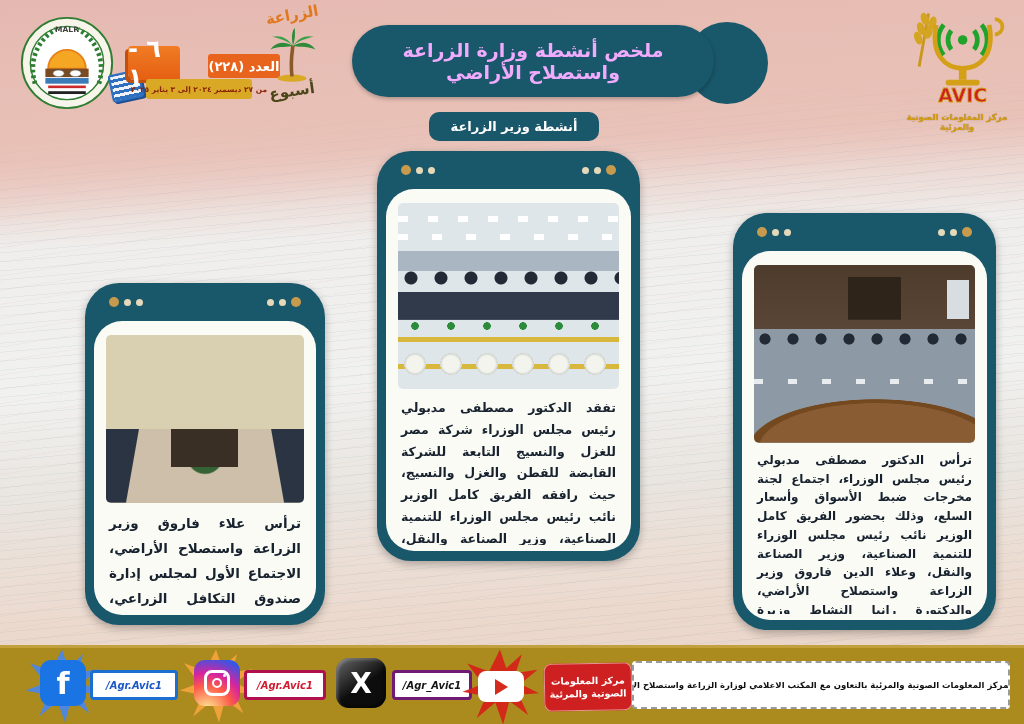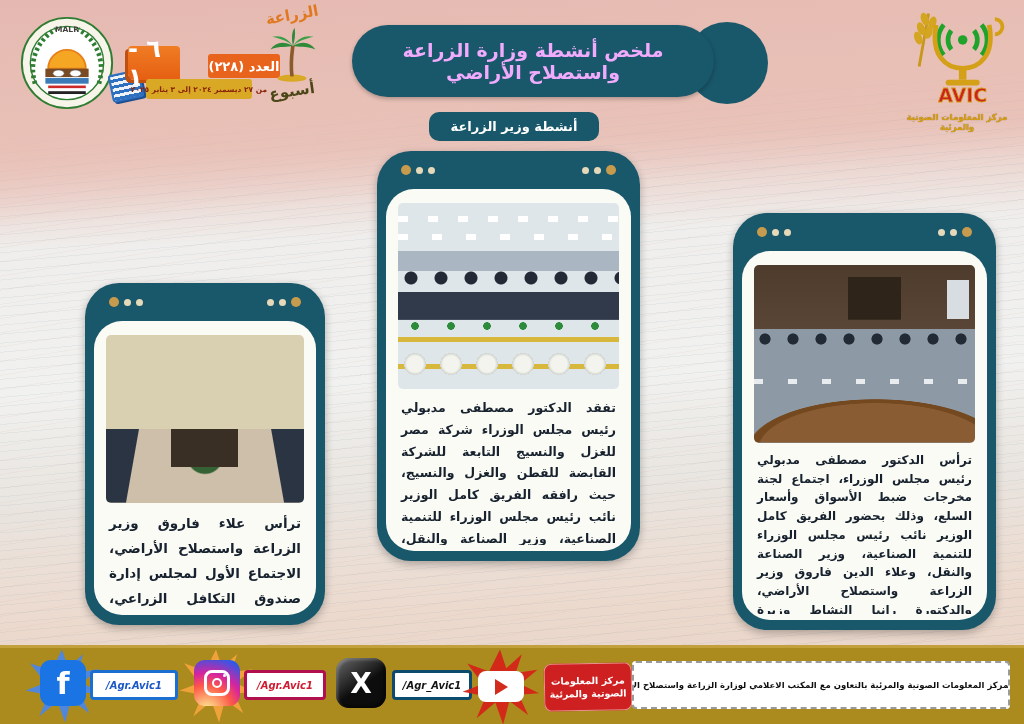--- a/index.html
+++ b/index.html
@@ -114,21 +114,21 @@
   #ig-icon { left:194px; top:12px; background:radial-gradient(circle at 28% 110%, #fdf497 0%, #fd5949 42%, #d6249f 62%, #285aeb 92%); }
   .ig-cam { width:26px; height:26px; border:3px solid #fff; border-radius:8px; position:relative; }
   .ig-lens { position:absolute; left:5px; top:5px; width:10px; height:10px; border:2.5px solid #fff; border-radius:50%; }
   .ig-dot { position:absolute; right:1px; top:1px; width:3px; height:3px; background:#fff; border-radius:50%; }
   #x-icon { left:336px; top:10px; width:50px; height:50px; background:linear-gradient(145deg,#6a6a6a,#0d0d0d 55%);
     font-size:28px; border-radius:13px; box-shadow:inset -2px -2px 4px rgba(0,0,0,.6), inset 2px 2px 3px rgba(255,255,255,.25); }
   .handle-pill { position:absolute; top:22px; height:30px; background:#fff; border-radius:4px; display:flex;
     align-items:center; justify-content:center; font-weight:bold; font-style:italic; font-size:10px; }
   #fb-handle { left:90px; width:88px; border:3px solid #1b6fd0; color:#1a57c4; }
   #ig-handle { left:244px; width:82px; border:3px solid #b0104e; color:#cf1b30; }
-  #x-handle  { left:392px; width:80px; border:3px solid #0c4a6e; color:#141414; }
+  #x-handle  { left:392px; width:80px; border:3px solid #701a75; color:#141414; }
   #yt-play { position:absolute; left:478px; top:23px; width:46px; height:31px; background:#fff; border-radius:8px;
     display:flex; align-items:center; justify-content:center; }
   .yt-tri { width:0; height:0; border-left:13px solid #d42b1f; border-top:8px solid rgba(0,0,0,0); border-bottom:8px solid rgba(0,0,0,0); }
   #yt-label { position:absolute; left:544px; top:15px; width:88px; height:48px; background:#ce2020; border-radius:8px;
     color:#fff; font-size:9.5px; font-weight:bold; line-height:1.4; display:flex; align-items:center; justify-content:center;
     text-align:center; direction:rtl; padding:2px 4px; transform:rotate(-1deg); box-shadow:0 0 0 1px rgba(255,255,255,.5) inset; }
   #note-box { position:absolute; left:632px; top:13px; width:378px; height:48px; background:#fff;
     border:2px dashed #9a9a9a; border-radius:4px; display:flex; align-items:center; justify-content:center;
     font-size:8.5px; font-weight:bold; color:#101010; direction:rtl; white-space:nowrap; overflow:hidden;
     padding:0 4px; letter-spacing:-0.2px; }

